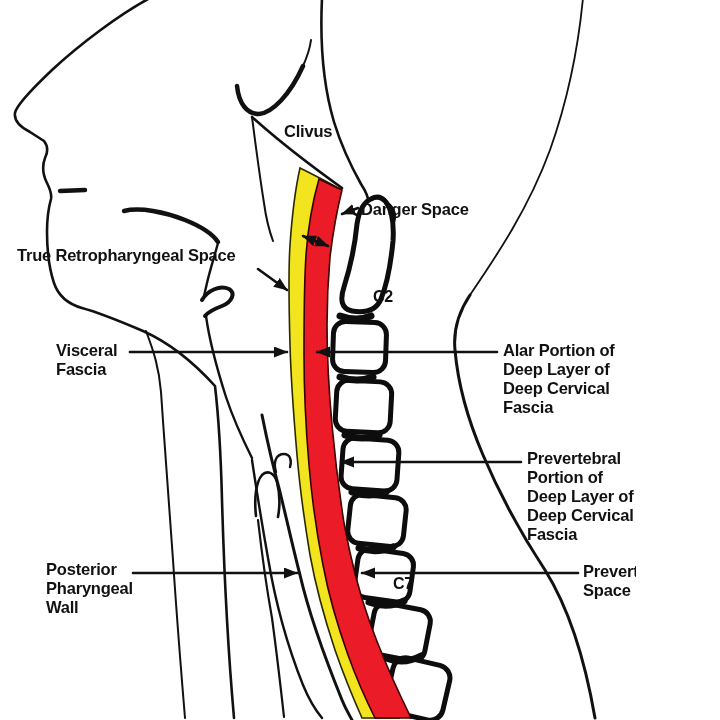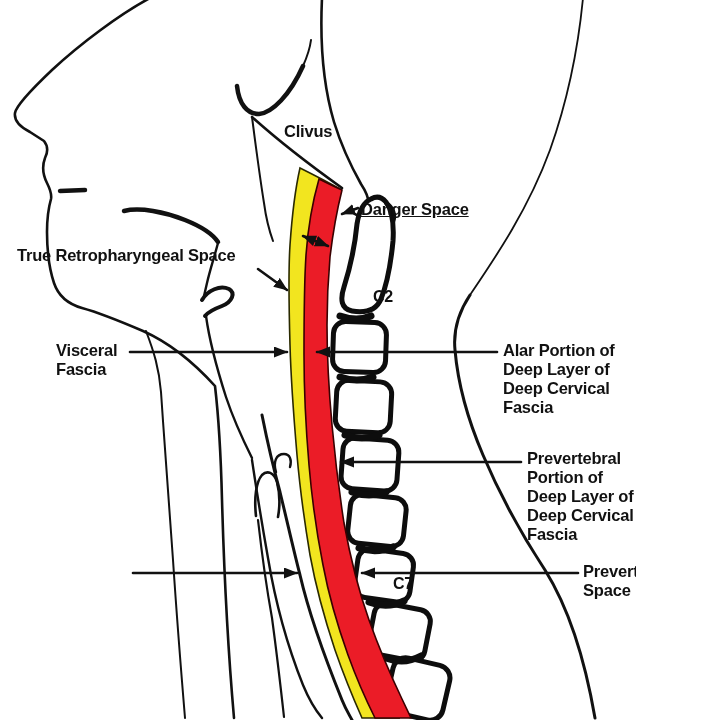--- a/index.html
+++ b/index.html
@@ -149,37 +149,40 @@
     <path d="M 130,352 L 287,352" marker-end="url(#ah)"></path>
     <path d="M 497,352 L 317,352" marker-end="url(#ah)"></path>
     <path d="M 521,462 L 341,462" marker-end="url(#ah)"></path>
     <path d="M 578,573 L 362,573" marker-end="url(#ah)"></path>
     <path d="M 133,573 L 297,573" marker-end="url(#ah)"></path>
   </g>
 </svg>
 
 <div class="lbl" style="left:284px;top:122px;">Clivus</div>
 
-<div class="lbl" style="left:361px;top:200px;text-decoration:underline;">Danger Space</div>
+<div class="lbl" style="left:361px;top:200px;">Danger Space</div>
 
 <div class="lbl" style="left:56px;top:341px;">Visceral
 Fascia</div>
 
 <div class="lbl" style="left:17px;top:246px;">True Retropharyngeal Space</div>
 
 <div class="lbl" style="left:503px;top:341px;">Alar Portion of
 Deep Layer of
 Deep Cervical Fascia</div>
 
 <div class="lbl" style="left:527px;top:449px;">Prevertebral
 Portion of
 Deep Layer of
 Deep Cervical Fascia</div>
 
 <div class="lbl" style="left:583px;top:562px;">Prevertebral
 Space</div>
 
+<div class="lbl" style="left:46px;top:560px;">Posterior
+Pharyngeal
+Wall</div>
 
 <div class="lbl small" style="left:345px;top:287px;">C2</div>
 
 <div class="lbl small" style="left:365px;top:574px;">C7</div>
 
 </div>
 
 </body></html>

